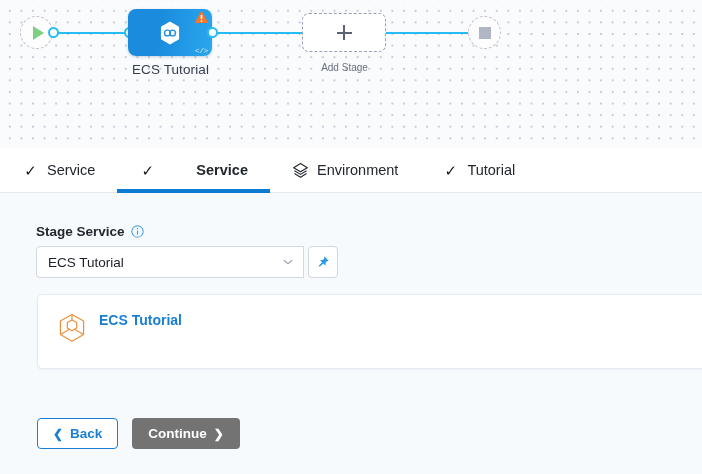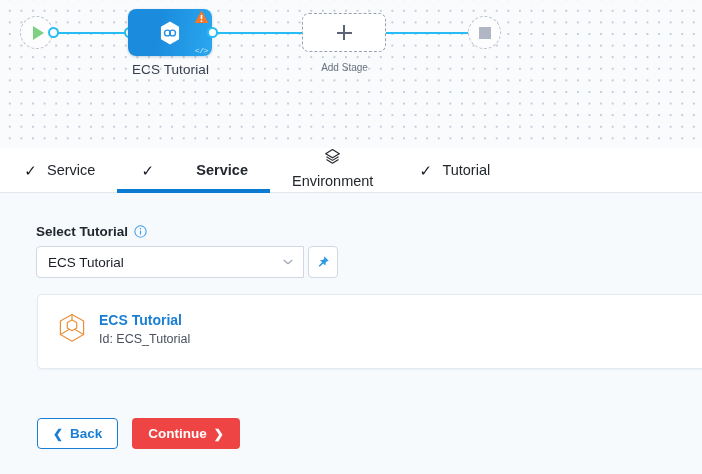--- a/index.html
+++ b/index.html
@@ -181,21 +181,21 @@
 
   
   .btn-row { position: absolute; left: 37px; top: 418px; display: flex; gap: 14px; }
   .btn {
     display: flex; align-items: center; gap: 7px;
     height: 31px; padding: 0 15px; border-radius: 4px;
     font-size: 13.5px; font-weight: bold; cursor: pointer;
     border: 1px solid transparent; user-select: none;
   }
   .btn-back { background: #ffffff; border-color: #1a7fd4; color: #1a7fd4; }
-  .btn-continue { background: #ef4444; color: #ffffff; }
+  .btn-continue { background: #737373; color: #ffffff; }
   .arr { font-size: 12px; line-height: 1; }
 </style>
 </head>
 <body>
 
 <div id="app">
 
   <div class="canvas">
 
     <div class="wire" style="left:52px;  width:80px;"></div>
@@ -246,21 +246,21 @@
       <span class="tab-label">Service</span>
     </div>
 
     <div class="tab active" style="margin-left:44px;">
       <span class="tab-icon">
           <span class="tab-check">✓</span>
         </span>
       <span class="tab-label">Service</span>
     </div>
 
-    <div class="tab" style="margin-left:44px;flex-direction:column;">
+    <div class="tab" style="margin-left:44px;">
       <span class="tab-icon">
         <svg viewBox="0 0 18 18" width="17" height="17" fill="none" stroke="#22272e" stroke-width="1.2" stroke-linejoin="round">
           <path d="M9 1.6 L16.2 6 L9 10.4 L1.8 6 Z"></path>
           <path d="M2.6 9.2 L9 13.1 L15.4 9.2"></path>
           <path d="M2.6 12.2 L9 16.1 L15.4 12.2"></path>
         </svg>
       </span>
       <span class="tab-label">Environment</span>
     </div>
 
@@ -269,21 +269,21 @@
       <span class="tab-icon">
           <span class="tab-check">✓</span>
         </span>
       <span class="tab-label">Tutorial</span>
     </div>
   </div>
 
   <div class="content"></div>
 
   <div class="field-label">
-    <span>Select Tutorial</span>
+    <span>Stage Service</span>
     <svg class="info-icon" viewBox="0 0 14 14">
       <circle cx="7" cy="7" r="6.1" fill="none" stroke="#3b9bea" stroke-width="1.1"></circle>
       <rect x="6.4" y="5.8" width="1.2" height="4.4" rx=".6" fill="#3b9bea"></rect>
       <circle cx="7" cy="4" r=".8" fill="#3b9bea"></circle>
     </svg>
   </div>
 
   <div class="select-wrap">
     <div class="select-box">
       <span>ECS Tutorial</span>
@@ -304,21 +304,20 @@
       <svg class="svc-hex" viewBox="0 0 28 30">
         <g fill="none" stroke="#e8913d" stroke-width="1.2" stroke-linejoin="round">
           <path d="M14 1.4 L25.6 8.1 L25.6 21.5 L14 28.2 L2.4 21.5 L2.4 8.1 Z"></path>
           <path d="M14 1.4 L14 14.8 L2.4 21.5"></path>
           <path d="M14 14.8 L25.6 21.5"></path>
         </g>
         <path d="M9.3 9.6 L14 6.9 L18.7 9.6 L18.7 15 L14 17.7 L9.3 15 Z" fill="#ffffff" stroke="#e8913d" stroke-width="1.2" stroke-linejoin="round"></path>
       </svg>
       <div>
         <div class="svc-title">ECS Tutorial</div>
-        <div class="svc-sub">Id: ECS_Tutorial</div>
       </div>
     </div>
   </div>
 
   <div class="btn-row">
     <div class="btn btn-back">
       <span class="arr">❮</span>
       <span>Back</span>
     </div>
     <div class="btn btn-continue">

